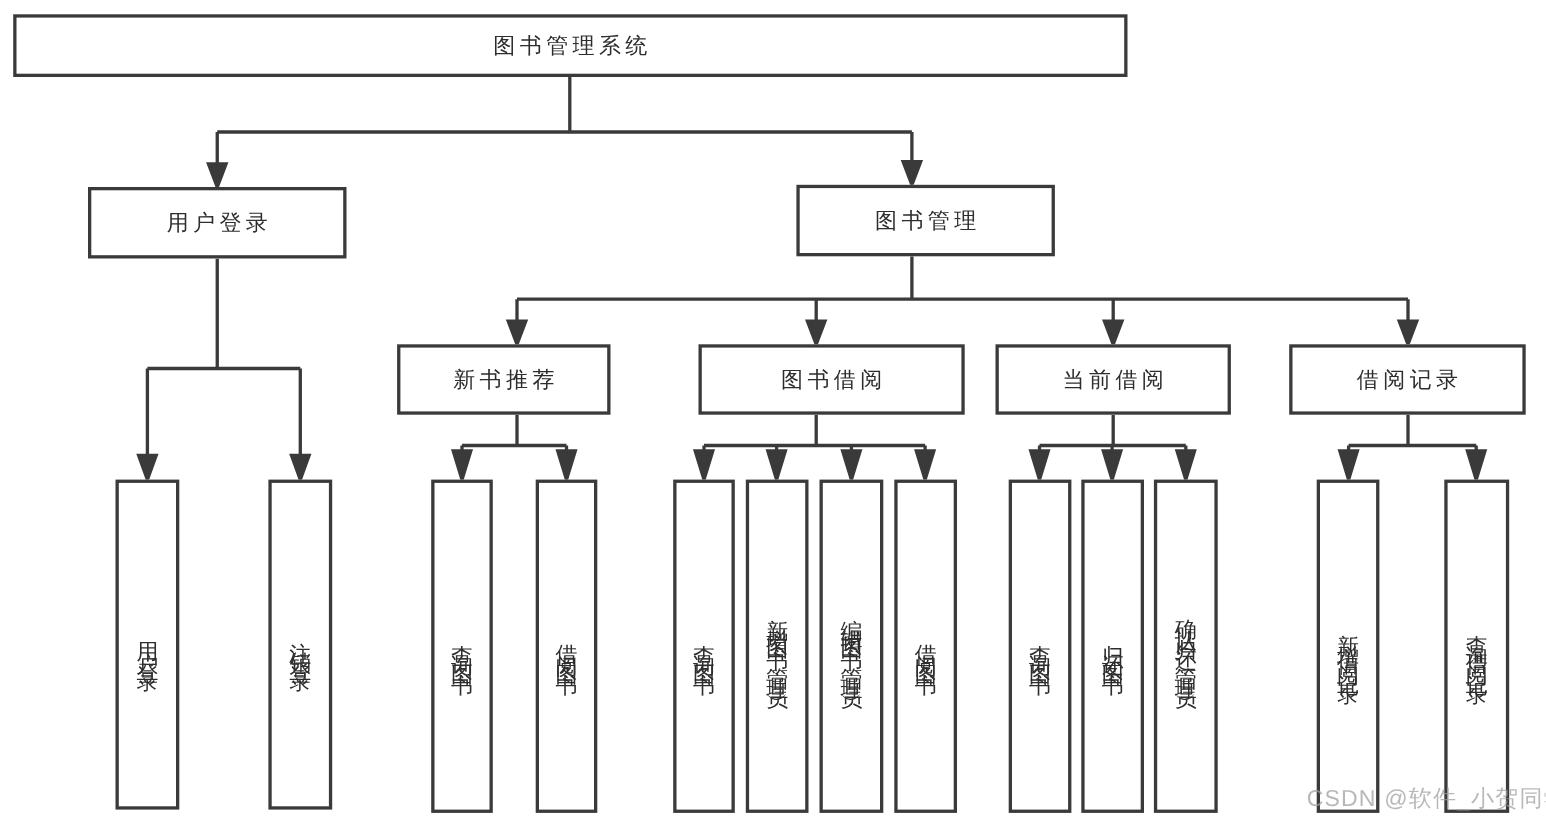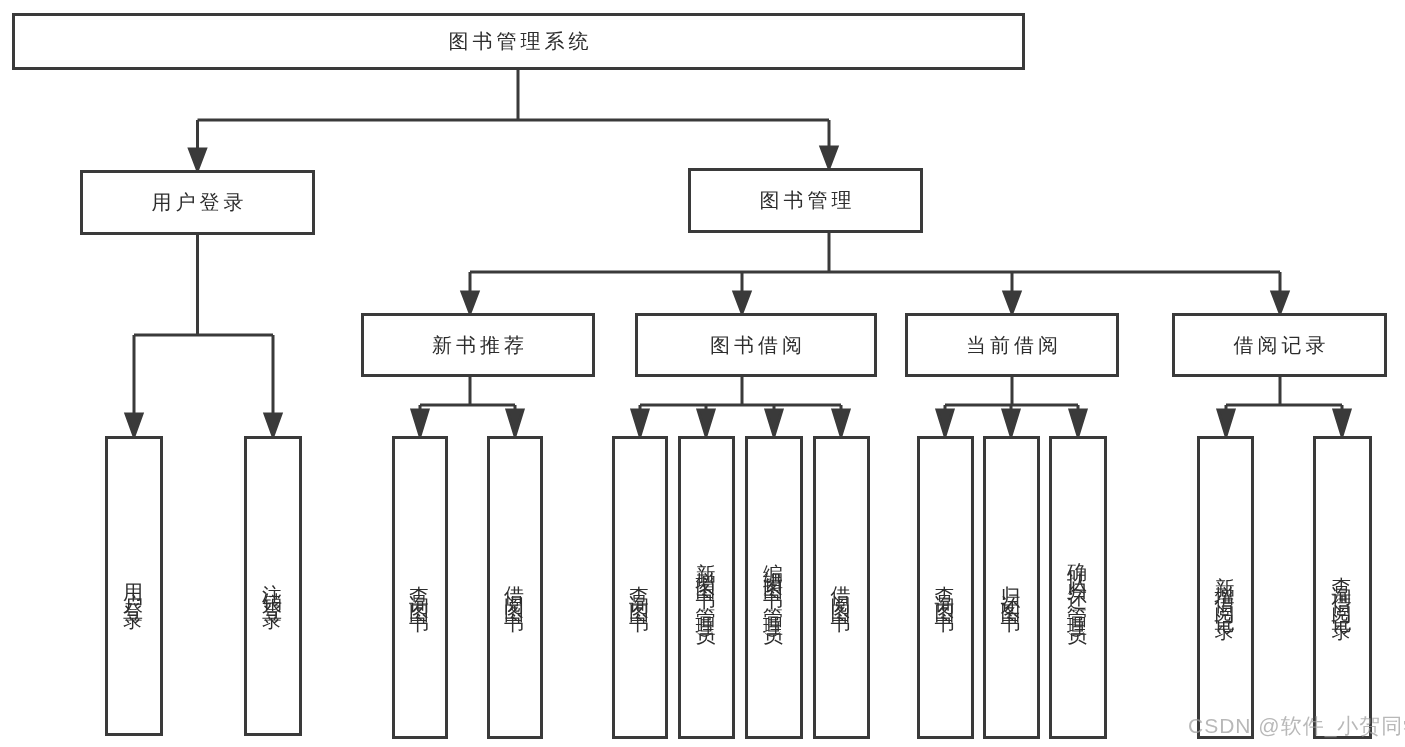--- a/index.html
+++ b/index.html
@@ -101,23 +101,23 @@
         <path fill="none" d="M1280 377 V405 M1226 405 H1342 M1226 405 V412 M1342 405 V412"></path>
         <polygon points="1218,410 1234,410 1226,436"></polygon>
         <polygon points="1334,410 1350,410 1342,436"></polygon>
       </g>
     </g>
   </svg>
 
   <div class="box hbox" style="left:12px;top:13px;width:1013px;height:57px">图书管理系统</div>
 
   <div class="box hbox" style="left:80px;top:170px;width:235px;height:65px">用户登录</div>
-  <div class="box hbox" style="left:688px;top:168px;width:235px;height:65px">图书管理</div>
+  <div class="box hbox" style="left:724px;top:168px;width:235px;height:65px">图书管理</div>
 
-  <div class="box hbox" style="left:361px;top:313px;width:234px;height:64px">新书推荐</div>
+  <div class="box hbox" style="left:361px;top:313px;width:194px;height:64px">新书推荐</div>
   <div class="box hbox" style="left:635px;top:313px;width:242px;height:64px">图书借阅</div>
   <div class="box hbox" style="left:1172px;top:313px;width:215px;height:64px">借阅记录</div>
   <div class="box hbox" style="left:905px;top:313px;width:214px;height:64px">当前借阅</div>
 
   <div class="box vbox" style="left:105px;top:436px;width:58px;height:300px">用户登录</div>
   <div class="box vbox" style="left:244px;top:436px;width:58px;height:300px">注销登录</div>
 
   <div class="box vbox" style="left:392px;top:436px;width:56px;height:303px">查询图书</div>
   <div class="box vbox" style="left:487px;top:436px;width:56px;height:303px">借阅图书</div>
 

